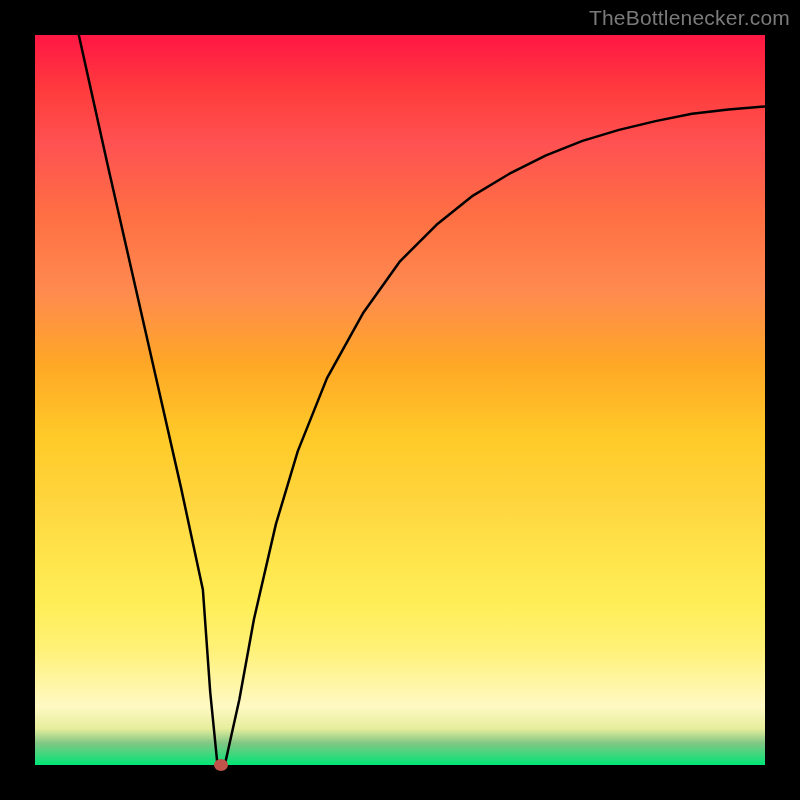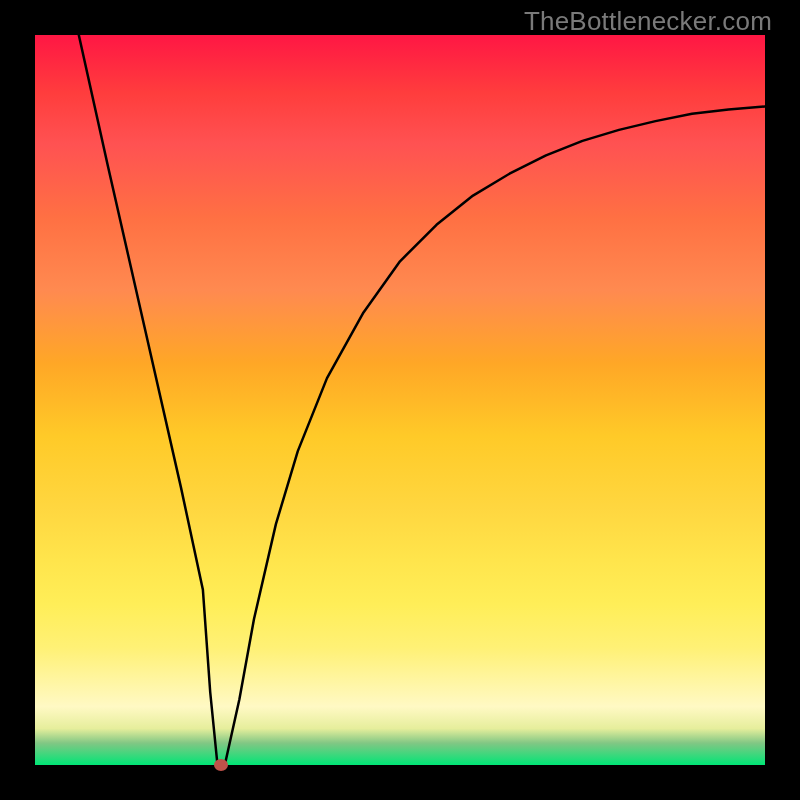--- a/index.html
+++ b/index.html
@@ -39,23 +39,23 @@
     position: absolute;
     left: 35px;
     top: 35px;
     width: 730px;
     height: 730px;
     pointer-events: none;
   }
   .watermark {
     position: absolute;
     top: 6px;
-    right: 28px;
+    right: 10px;
     font-family: Arial, Helvetica, sans-serif;
-    font-size: 26px;
+    font-size: 21px;
     color: #7a7a7a;
     font-weight: 400;
     letter-spacing: 0.2px;
   }
   .marker {
     position: absolute;
     width: 14px;
     height: 12px;
     background: #c0524a;
     border-radius: 50%;

